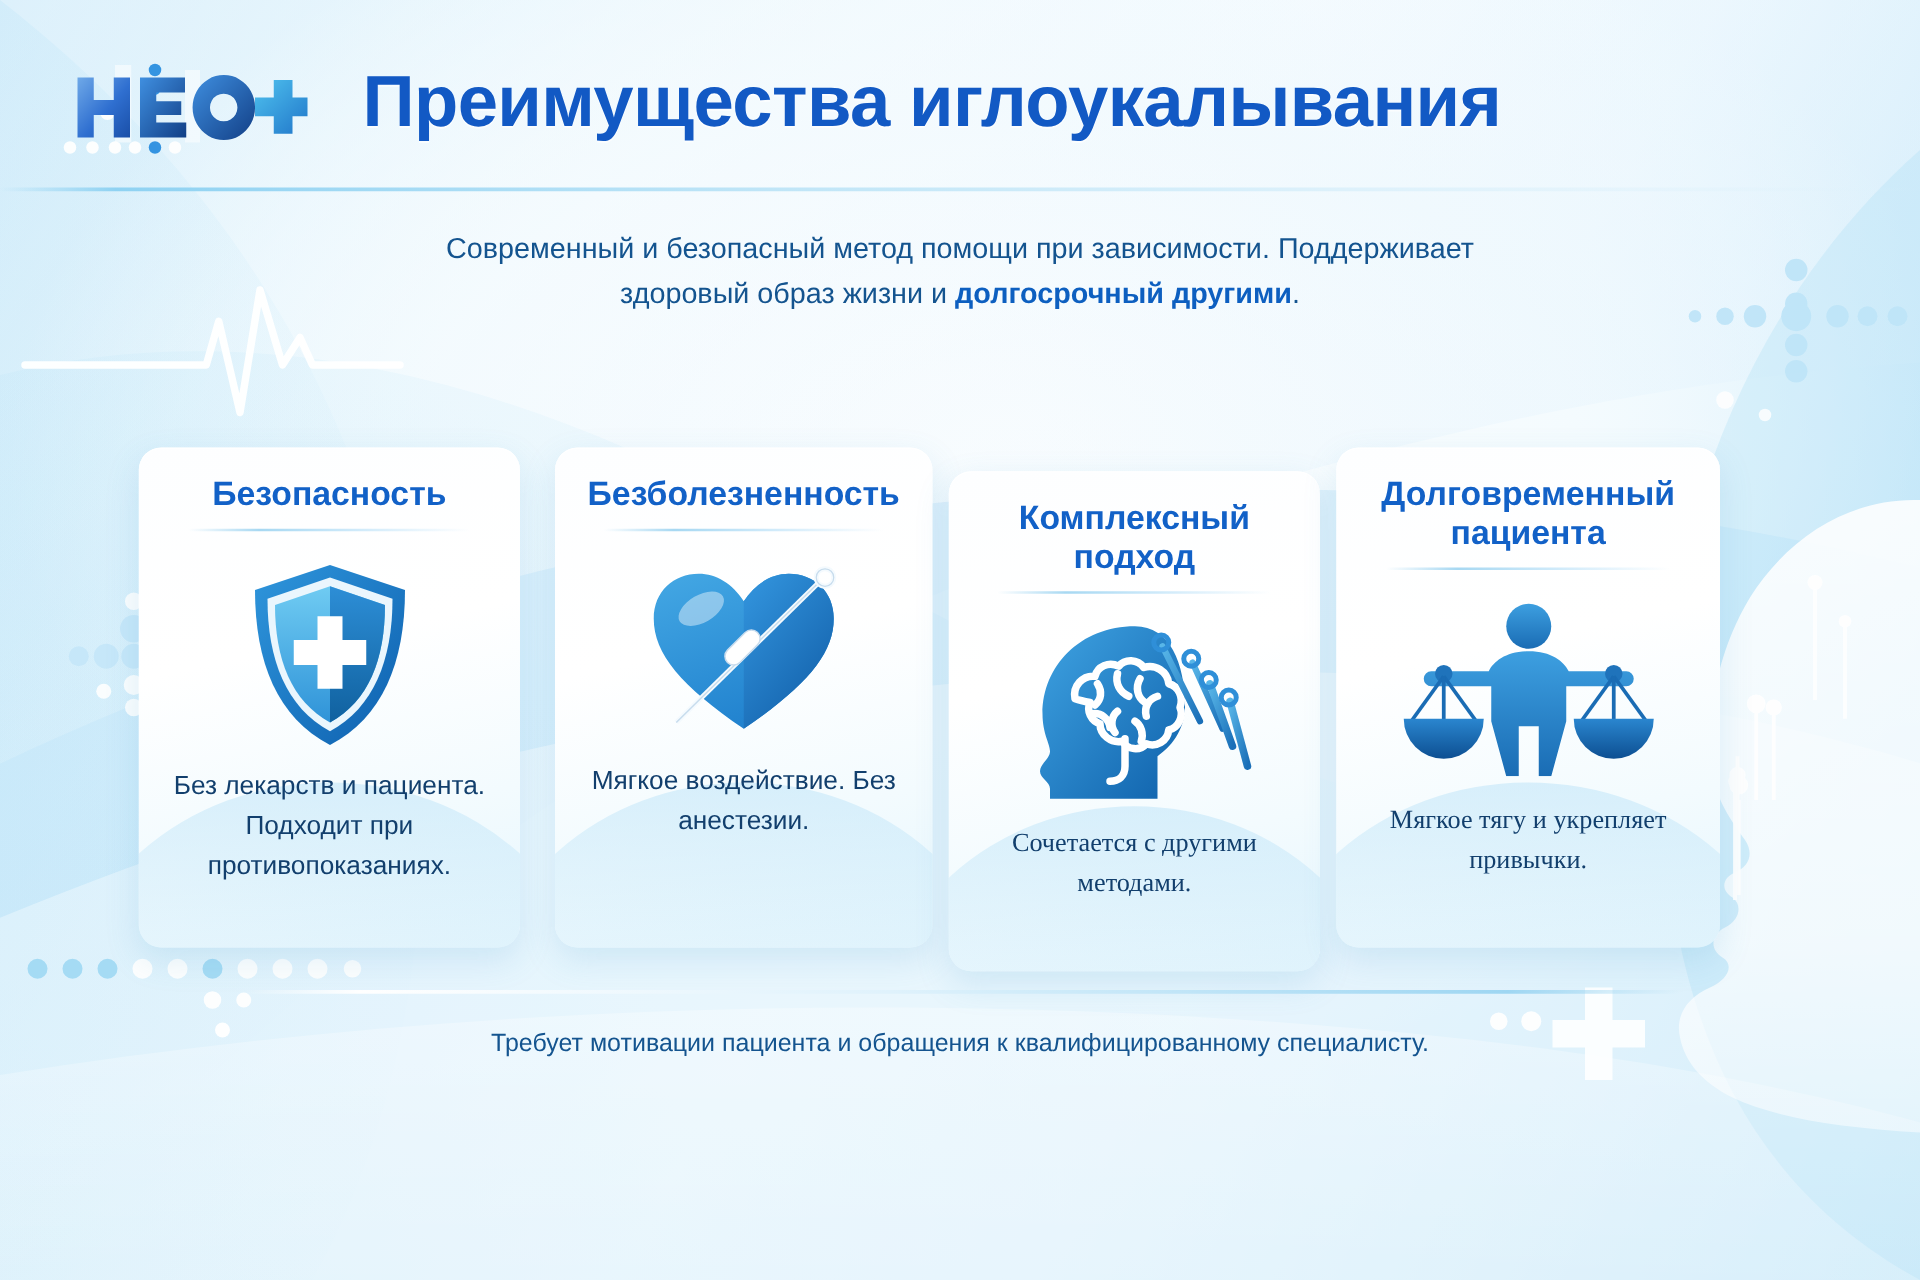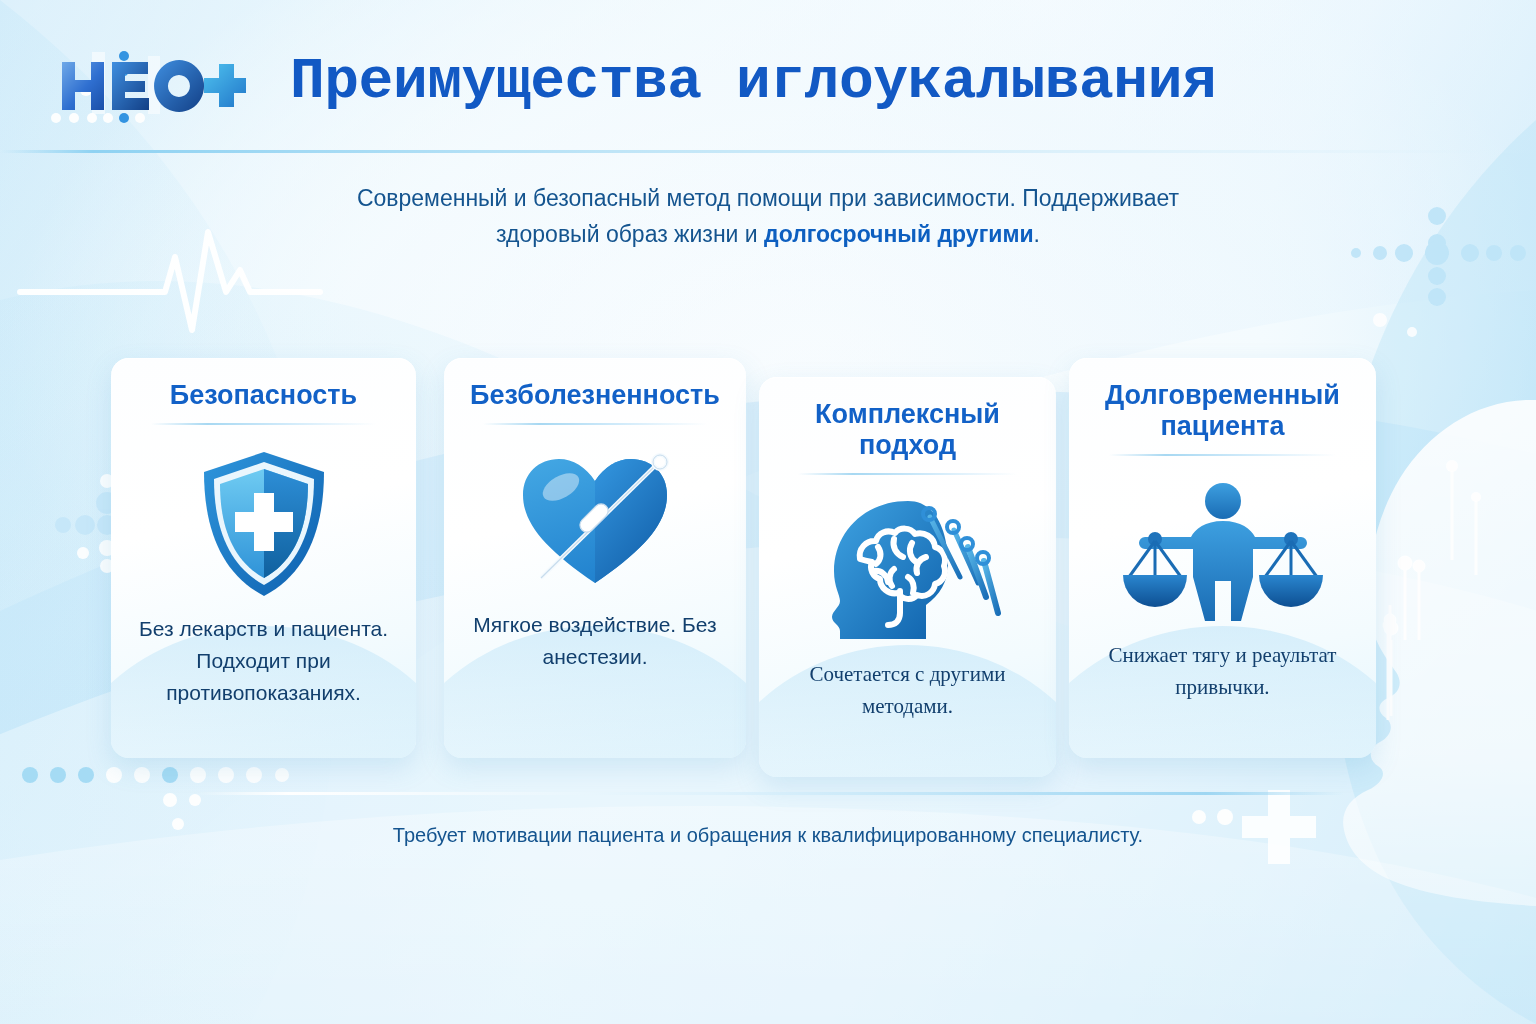--- a/index.html
+++ b/index.html
@@ -19,21 +19,21 @@
   .bg{position:absolute;inset:0;pointer-events:none;}
   .bg svg{position:absolute;inset:0;width:1536px;height:1024px;}
 
   
   .header{position:absolute;left:0;top:0;width:1536px;height:152px;}
   .logo{position:absolute;left:46px;top:46px;width:200px;height:86px;}
   .page-title{
     position:absolute;left:290px;top:52px;width:1000px;
     font-size:58px;font-weight:bold;letter-spacing:-0.5px;
     color:#1259c4;line-height:1.05;
-    font-family:Liberation Mono, monospace;
+    font-family:Liberation Sans, sans-serif;
     text-shadow:0 1px 0 rgba(255,255,255,.65);
   }
   .header-rule{
     position:absolute;left:0;top:150px;width:1536px;height:3px;
     background:linear-gradient(90deg,rgba(140,205,240,0) 0%,#8fd2f2 6%,#bfe5f7 40%,#ddf1fb 70%,rgba(255,255,255,0) 100%);
   }
 
   
   .subtitle{
     position:absolute;left:268px;top:180px;width:1000px;
@@ -423,21 +423,21 @@
           <line x1="42" y1="60" x2="42" y2="96" stroke="#1a6cb4" stroke-width="3"></line>
           <path d="M10 94 a32 32 0 0 0 64 0 Z" fill="url(#pan)"></path>
 
           <circle cx="178" cy="58" r="7" fill="#1f73bb"></circle>
           <line x1="178" y1="60" x2="152" y2="96" stroke="#1a6cb4" stroke-width="3"></line>
           <line x1="178" y1="60" x2="204" y2="96" stroke="#1a6cb4" stroke-width="3"></line>
           <line x1="178" y1="60" x2="178" y2="96" stroke="#1a6cb4" stroke-width="3"></line>
           <path d="M146 94 a32 32 0 0 0 64 0 Z" fill="url(#pan)"></path>
         </svg>
       </div>
-      <div class="card-text">Снижает тягу и реаультат привычки.</div>
+      <div class="card-text">Мягкое тягу и укрепляет привычки.</div>
     </div>
 
   </div>
 
   <div class="footer-rule"></div>
   <div class="footer-note">Требует мотивации пациента и обращения к квалифицированному специалисту.</div>
 
 </div>
 
 </body></html>

